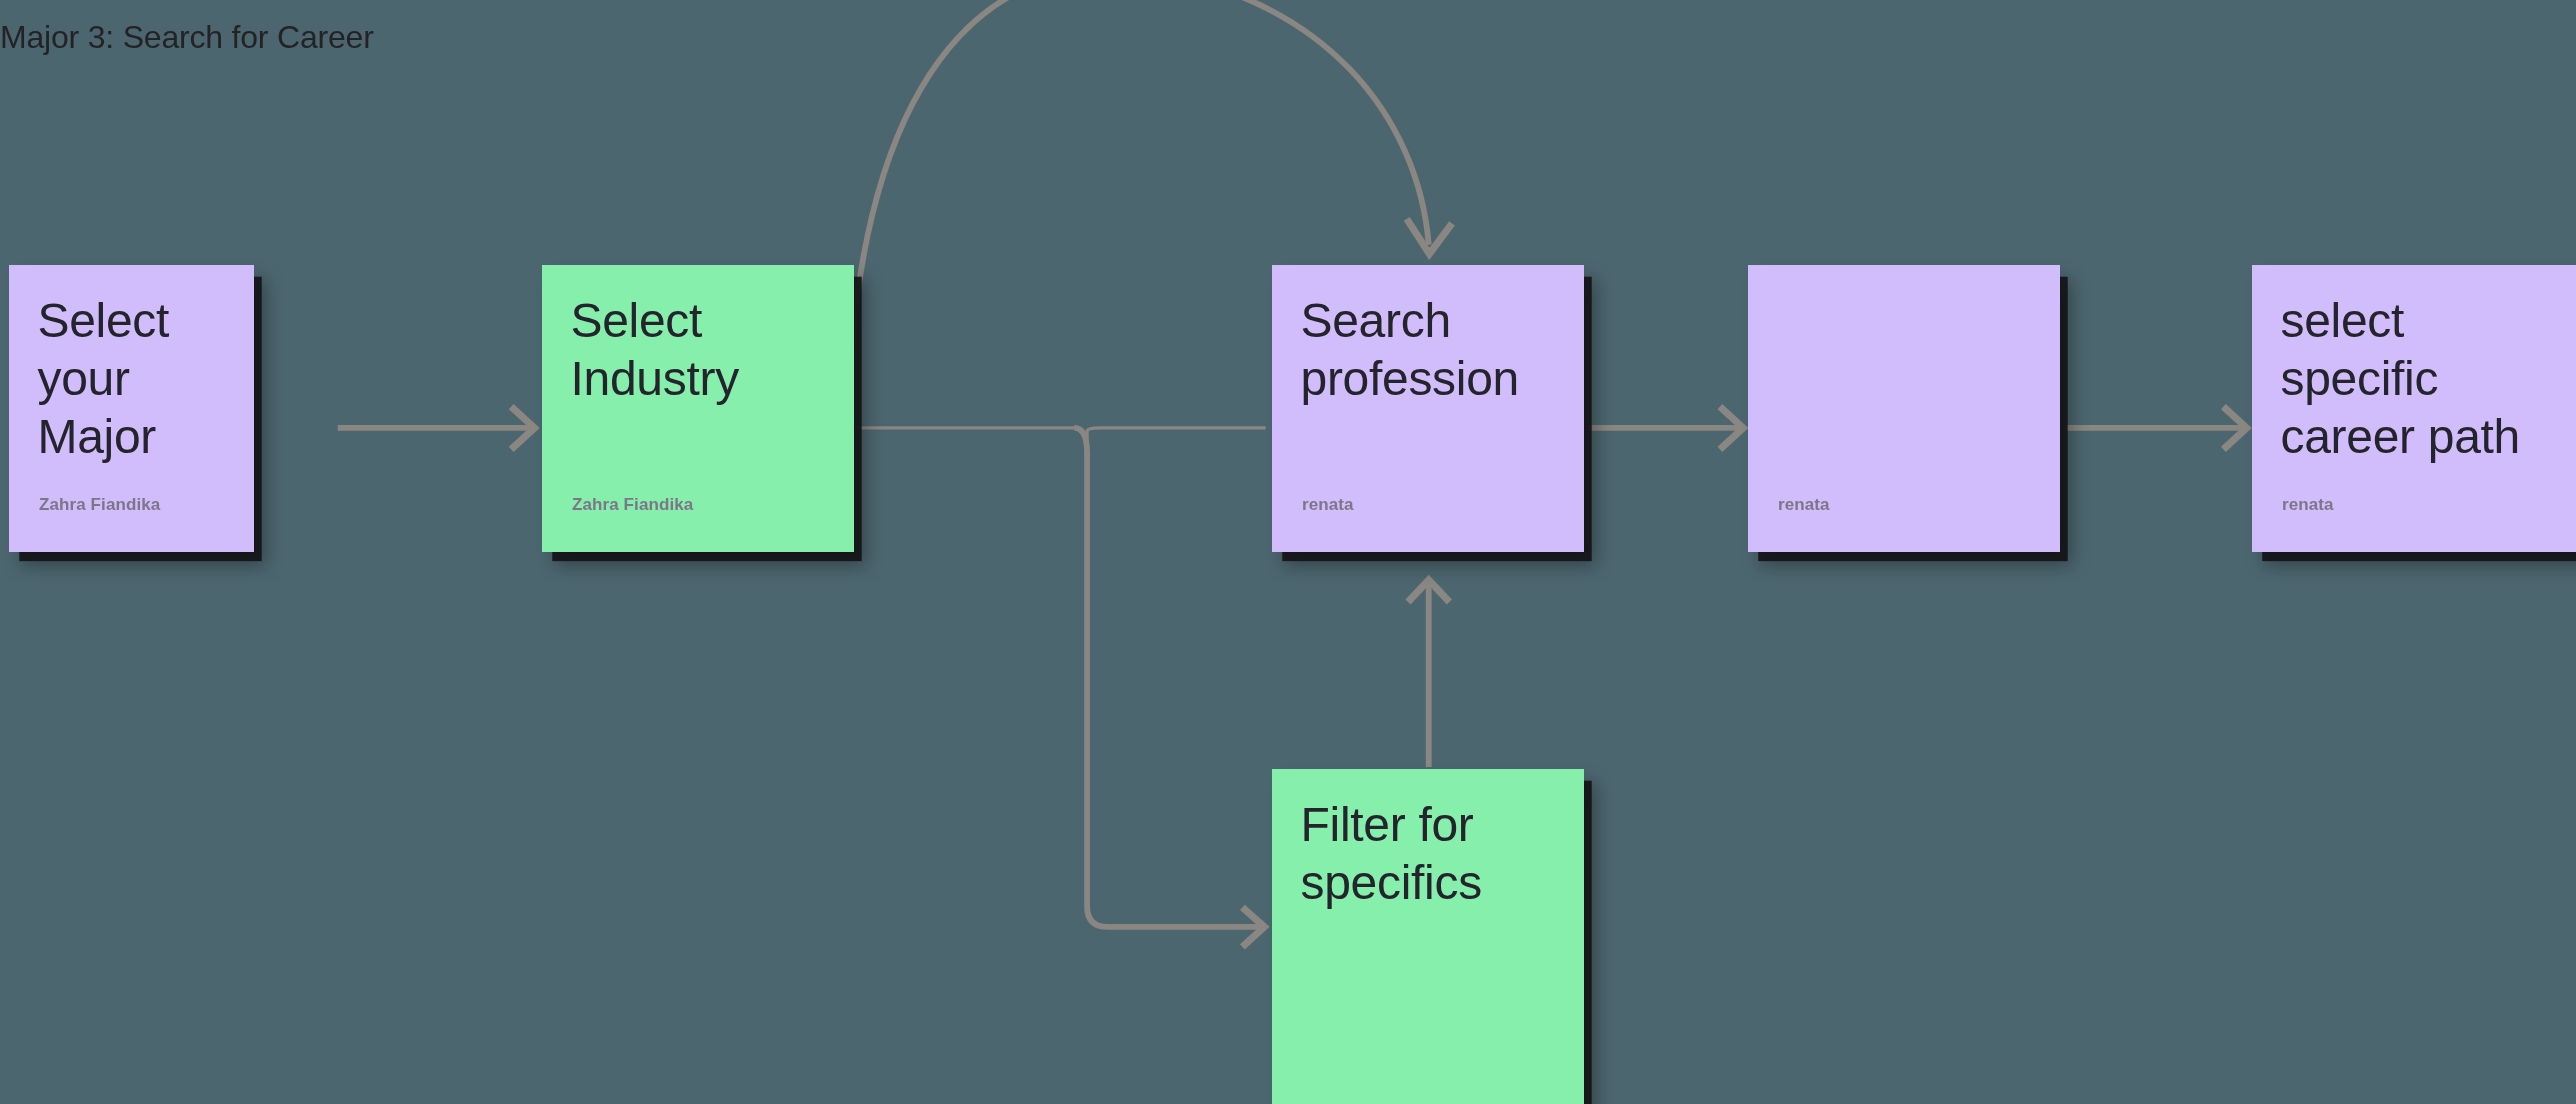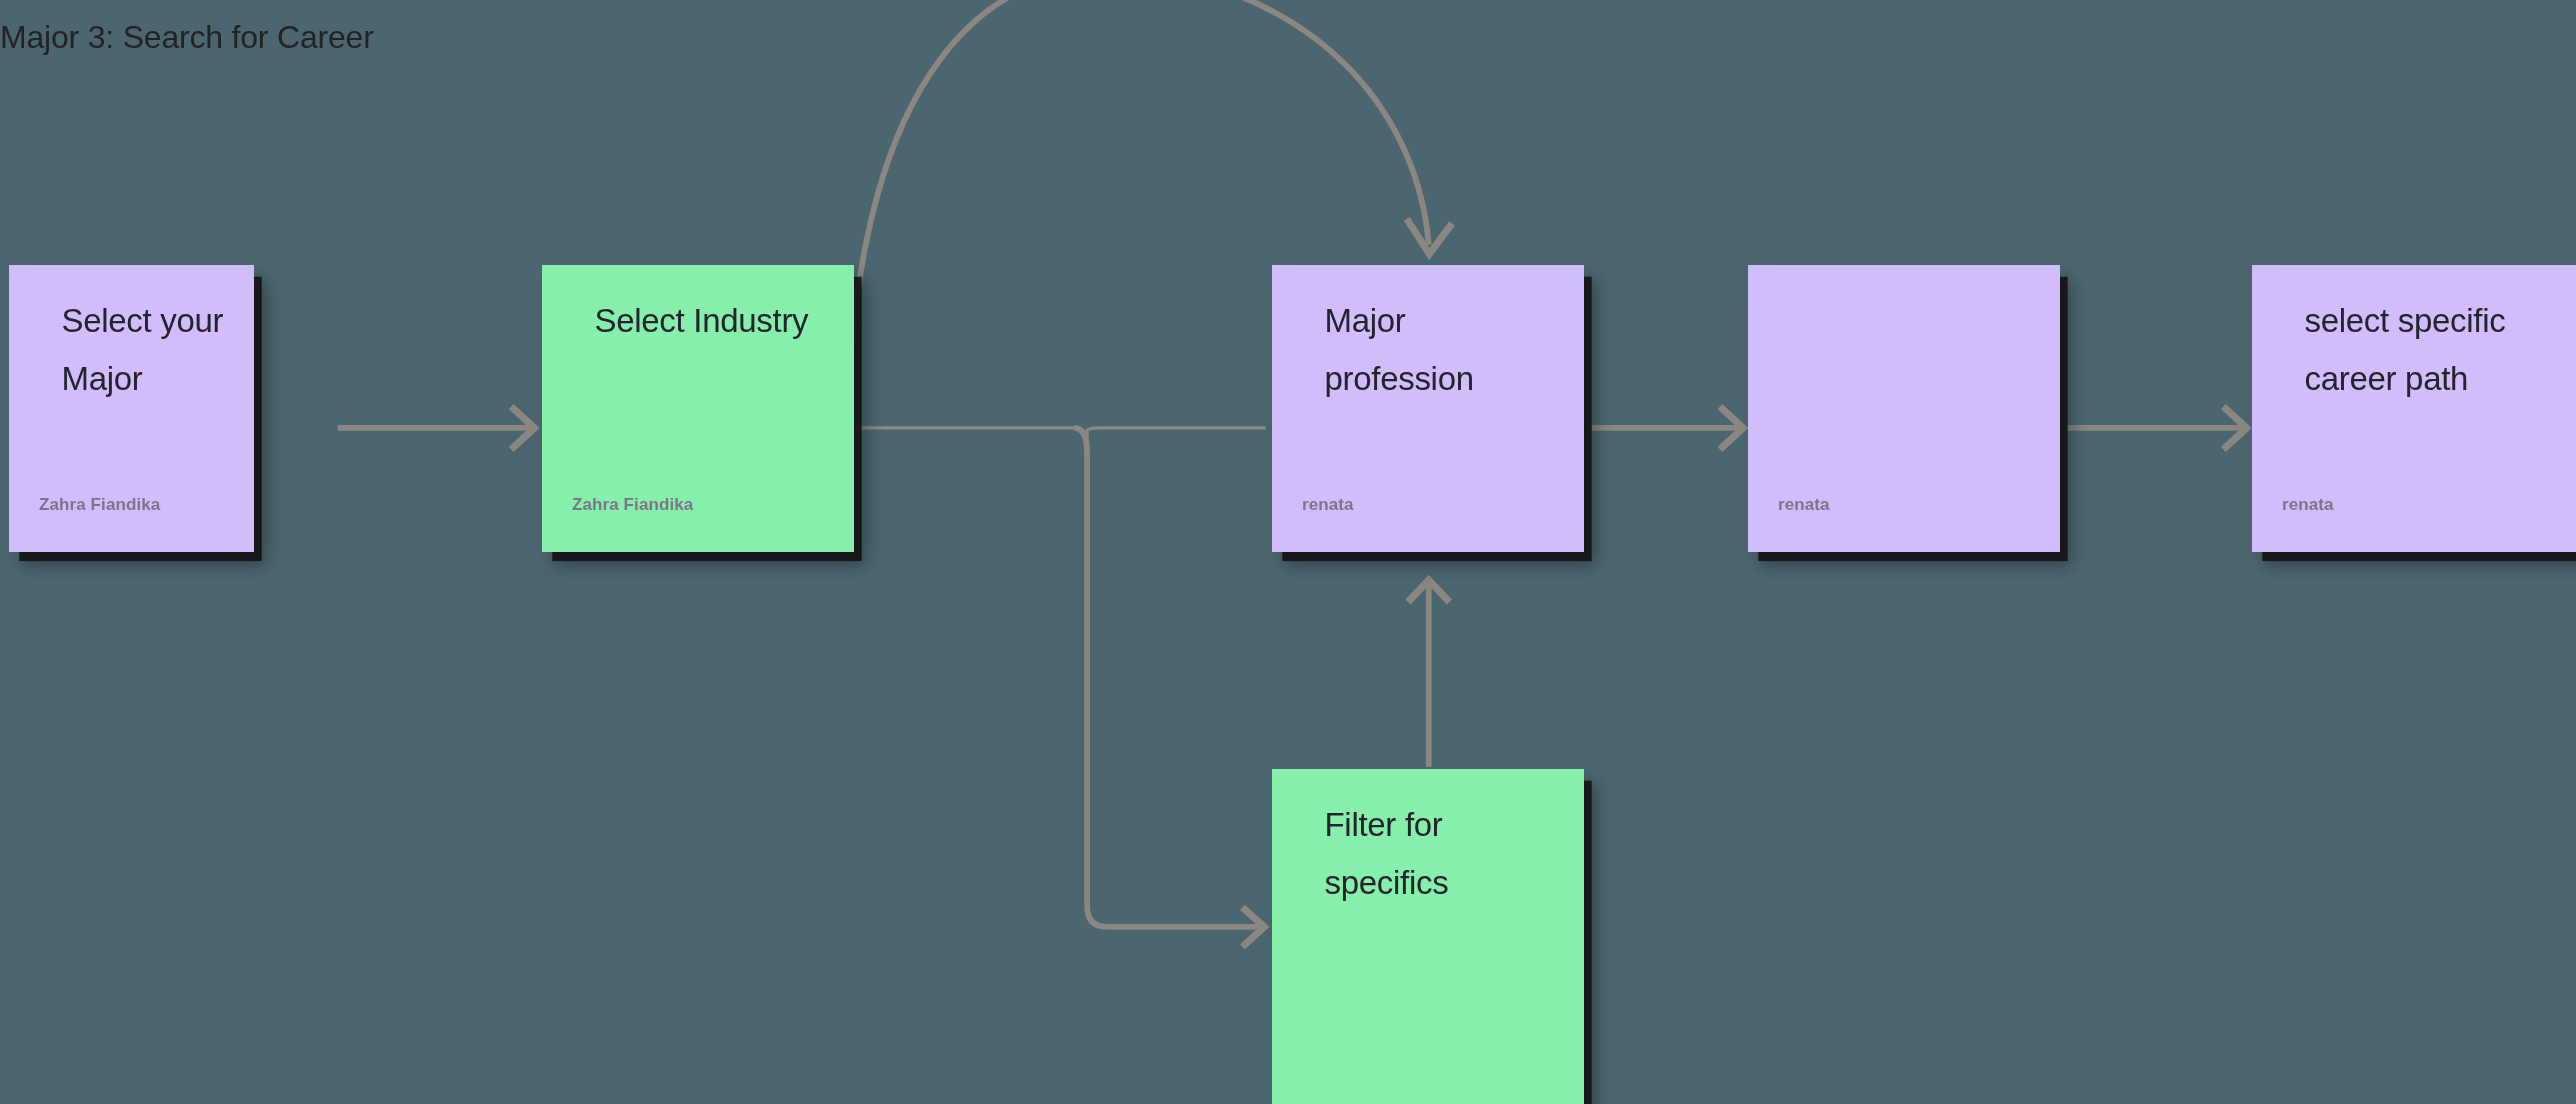--- a/index.html
+++ b/index.html
@@ -51,27 +51,26 @@
     background: #d1bcfc;
     box-shadow: 9px 10.4px 0px -1.3px rgba(20,20,22,0.92),
                 11.6px 14.2px 17px 0px rgba(10,12,16,0.38);
     box-sizing: border-box;
     padding: 27px 28.5px 22px 28.5px;
     display: flex;
     flex-direction: column;
     justify-content: flex-start;
   }
   .card-title {
-    font-size: 33px;
+    font-size: 48px;
     line-height: 58px;
     color: #24242c;
     font-weight: 400;
     letter-spacing: -0.3px;
     word-break: normal;
-    margin-left: 24px;
   }
   .card-author {
     position: absolute;
     left: 30px;
     bottom: 39px;
     font-size: 17px;
     line-height: 17px;
     color: #7d7689;
     font-weight: 700;
     letter-spacing: 0.1px;
@@ -128,21 +127,21 @@
     <div class="card-title">Select your Major</div>
     <div class="card-author">Zahra Fiandika</div>
   </div>
 
   <div class="card" id="card-1" style="left: 542px; top: 265px; width: 312px; height: 287px; background: #86efac;">
     <div class="card-title">Select Industry</div>
     <div class="card-author">Zahra Fiandika</div>
   </div>
 
   <div class="card" id="card-2" style="left: 1272px; top: 265px; width: 312px; height: 287px; background: rgb(209, 188, 252);">
-    <div class="card-title">Major profession</div>
+    <div class="card-title">Search profession</div>
     <div class="card-author">renata</div>
   </div>
 
   <div class="card" id="card-3" style="left: 1748px; top: 265px; width: 312px; height: 287px; background: rgb(209, 188, 252);">
     <div class="card-author">renata</div>
   </div>
 
   <div class="card" id="card-4" style="left: 2252px; top: 265px; width: 328px; height: 287px; background: rgb(209, 188, 252);">
     <div class="card-title">select specific career path</div>
     <div class="card-author">renata</div>

